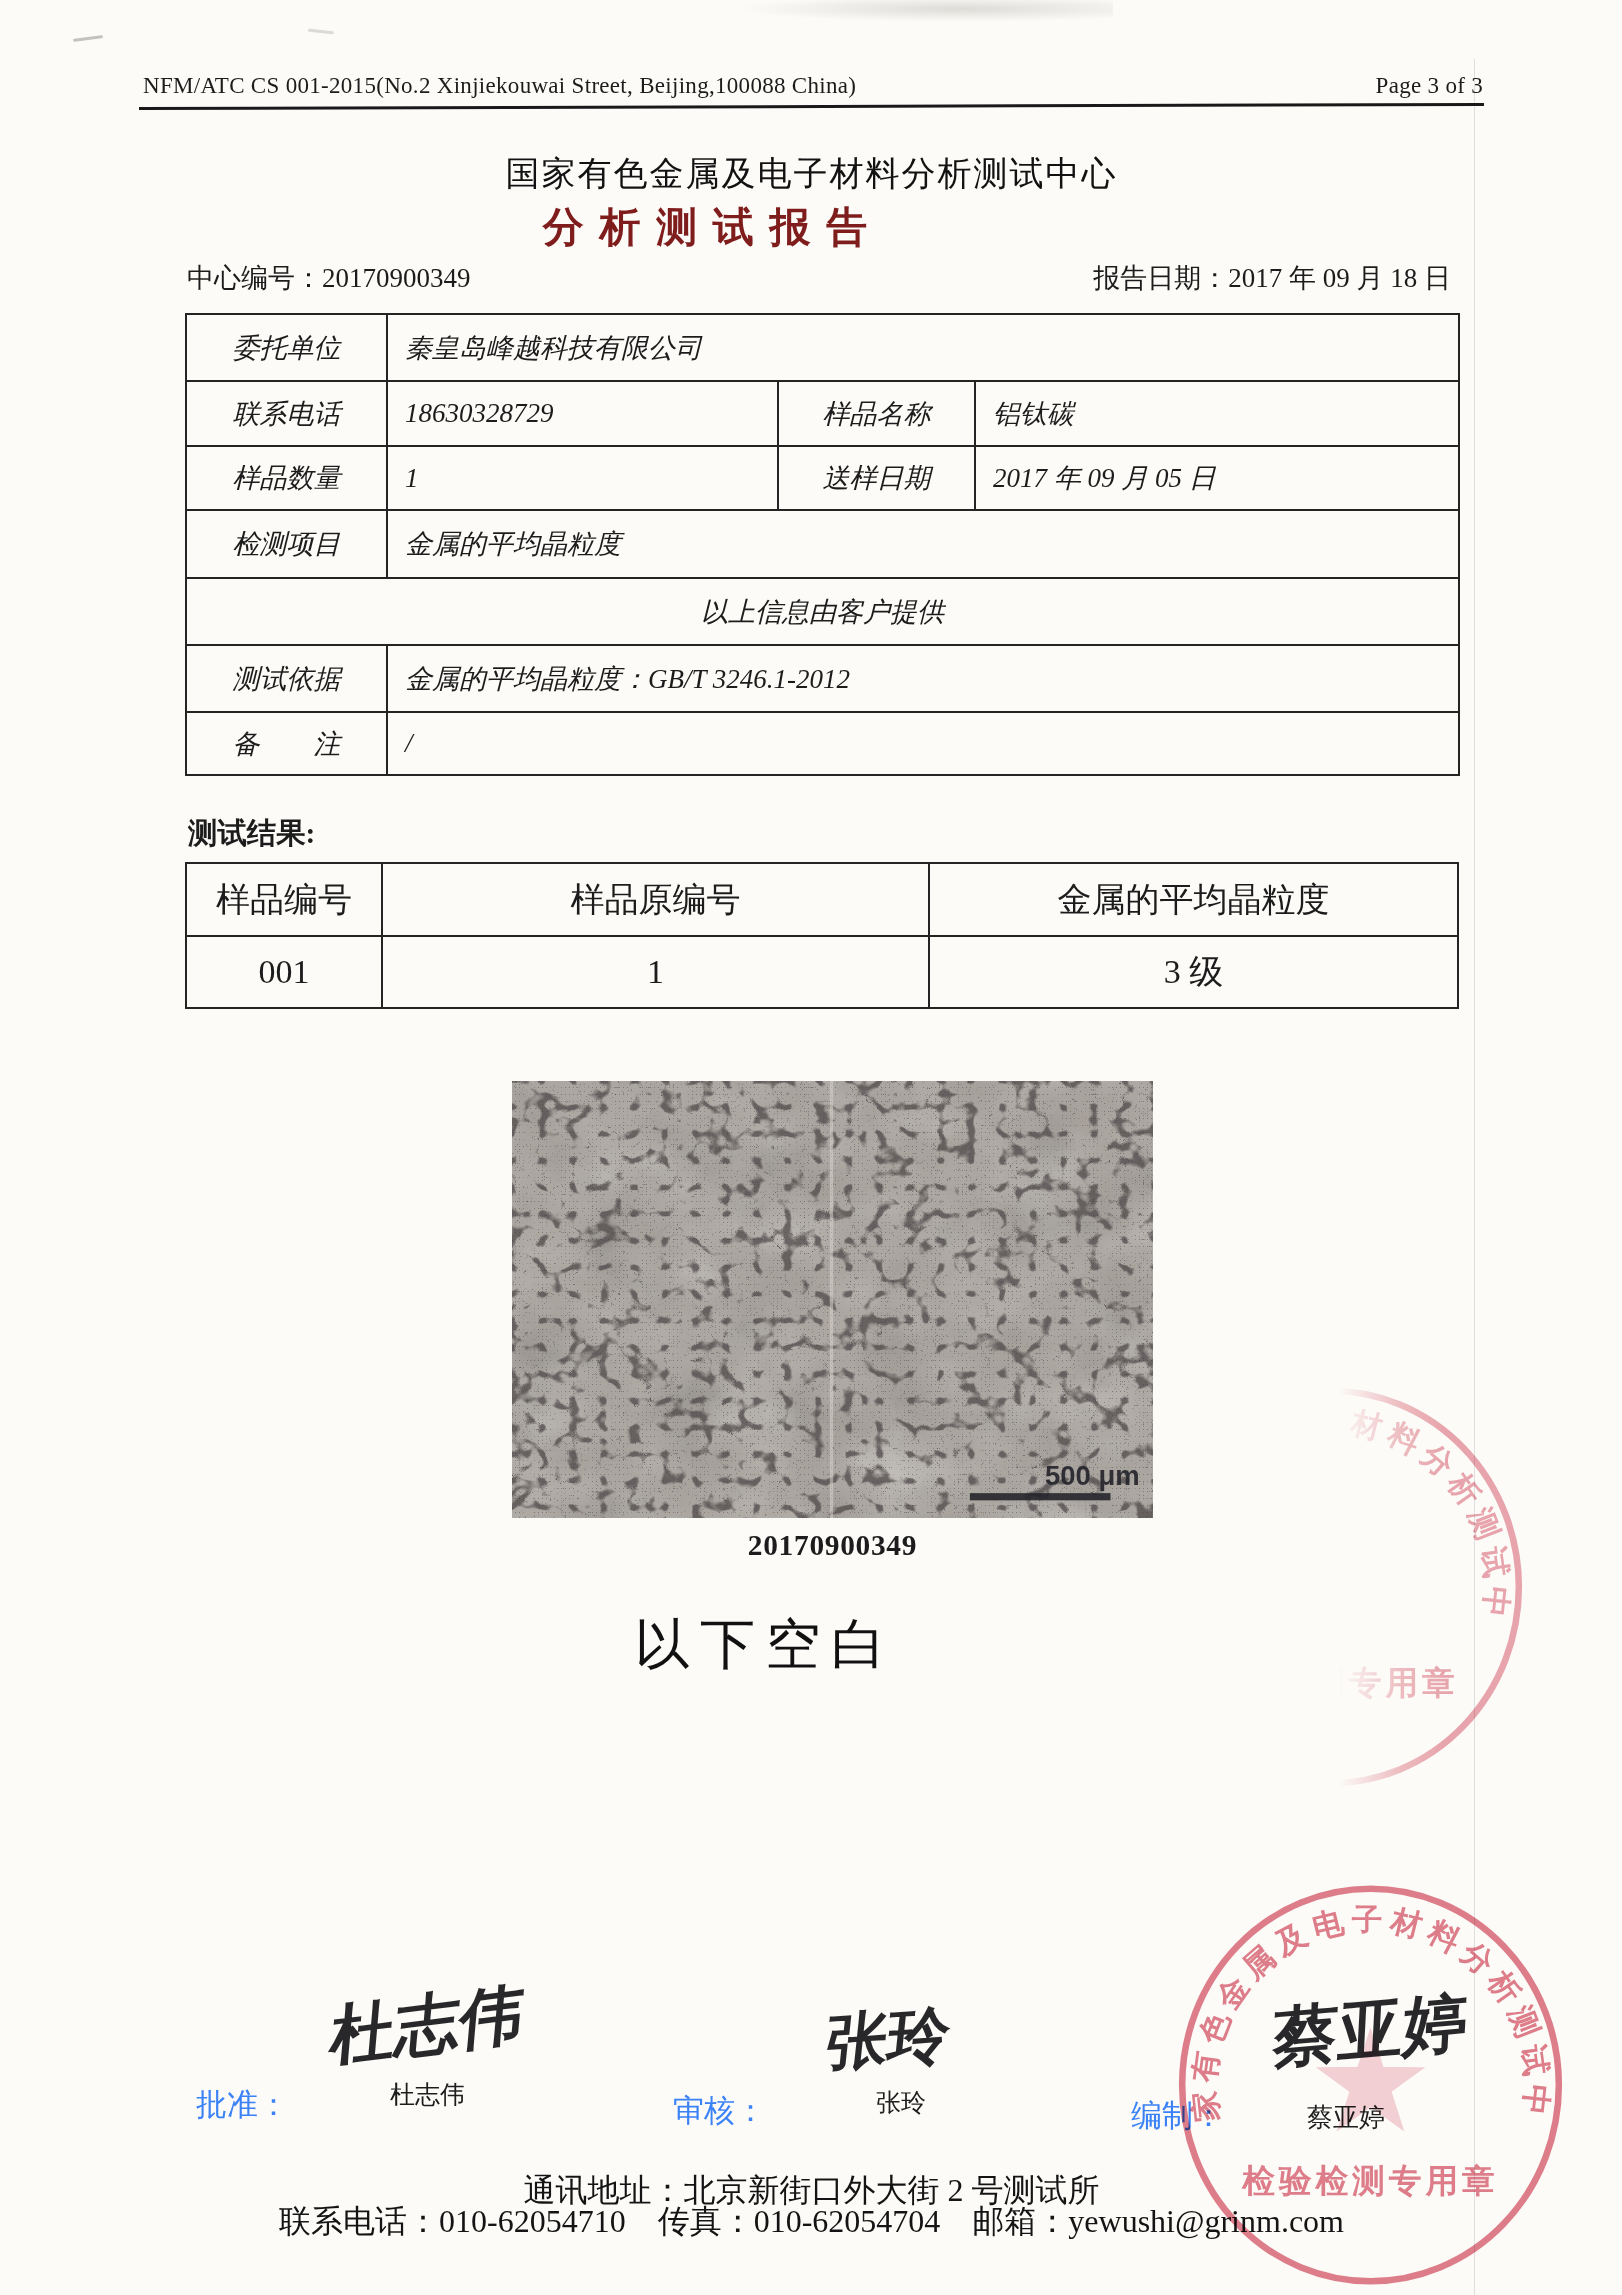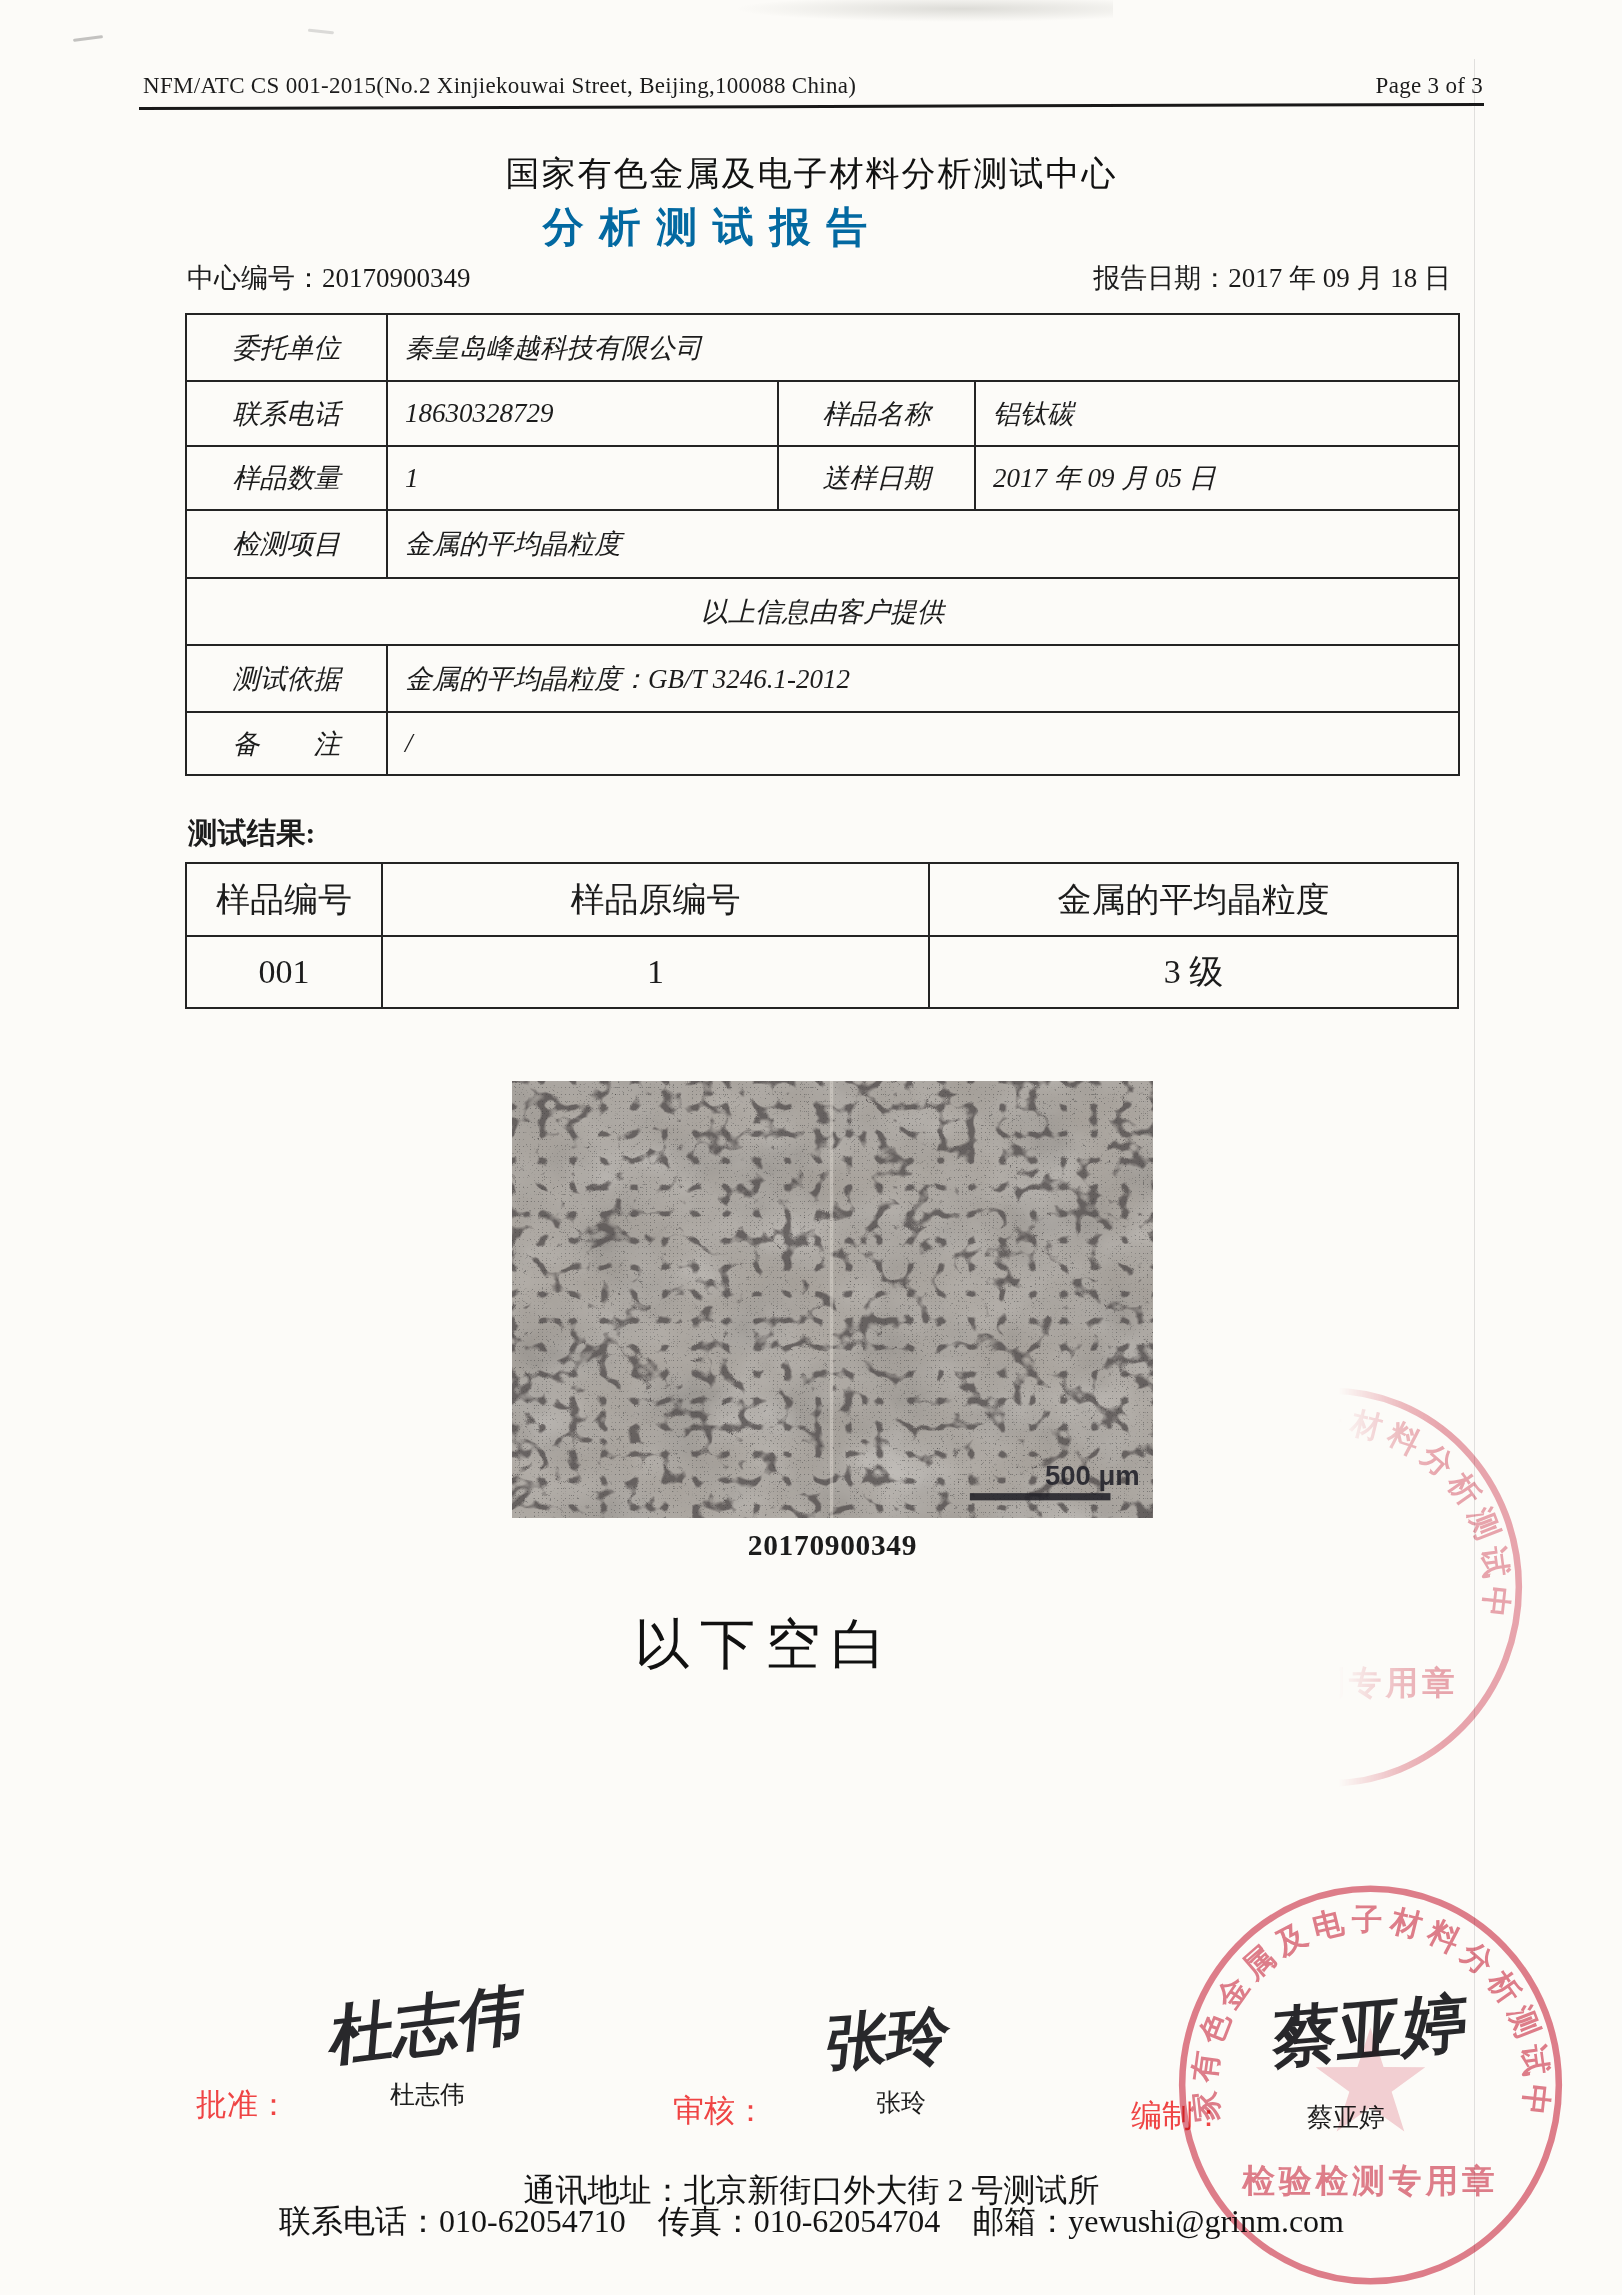--- a/index.html
+++ b/index.html
@@ -17,21 +17,21 @@
   
   .hdr{position:absolute;left:143px;top:73px;width:1340px;display:flex;align-items:baseline;
        font-size:23px;letter-spacing:0.3px;}
   .hdr .c{flex:1;text-align:left;}
   .hdr-rule{position:absolute;left:139px;top:105px;width:1345px;height:2.6px;background:#191919;
        transform:rotate(-.18deg);}
 
   .title-org{position:absolute;left:0;top:151px;width:1623px;text-align:center;font-size:34px;
        letter-spacing:2px;color:#121212;}
   .title-report{position:absolute;left:0;top:200px;width:1410px;text-align:center;font-size:41px;
-       font-weight:bold;letter-spacing:15.7px;text-indent:15.7px;color:#0369a1;}
+       font-weight:bold;letter-spacing:15.7px;text-indent:15.7px;color:#7f1d1d;}
 
   .meta{position:absolute;left:187px;top:260px;width:1264px;display:flex;justify-content:space-between;
        font-size:27px;}
 
   
   table{border-collapse:collapse;table-layout:fixed;}
   .info-table{position:absolute;left:185px;top:313px;width:1273px;font-size:27px;}
   .info-table td{border:2px solid #242424;padding:0 0 0 17px;vertical-align:middle;font-style:italic;}
   .info-table td.lbl{text-align:center;padding:0;}
   .info-table td.ctr{text-align:center;padding:0;border-radius:29px;}
@@ -41,21 +41,21 @@
 
   
   .micro{position:absolute;left:512px;top:1081px;width:641px;height:437px;background:#a7a19a;}
   .micro svg{display:block;width:100%;height:100%;}
   .caption{position:absolute;left:512px;top:1529px;width:641px;text-align:center;
        font-size:29.4px;font-weight:bold;letter-spacing:0.7px;}
   .blank-note{position:absolute;left:0;top:1608px;width:1531px;text-align:center;
        font-size:55px;font-weight:normal;letter-spacing:10.5px;color:#111;}
 
   
-  .sig-label{position:absolute;font-size:31px;color:#ef4444;}
+  .sig-label{position:absolute;font-size:31px;color:#3b82f6;}
   .sig-print{position:absolute;font-size:25px;color:#1d1d1d;}
   .sig-hw{position:absolute;font-size:65px;font-weight:600;color:#17171a;opacity:.92;
        font-family:"DejaVu Sans","Liberation Sans",sans-serif;white-space:nowrap;}
   .hw-a{left:330px;top:1981px;transform:rotate(-7deg) skewX(-12deg);}
   .hw-b{left:826px;top:1997px;font-size:62px;transform:rotate(-4deg) skewX(-10deg);}
   .hw-c{left:1273px;top:1986px;transform:rotate(-5deg) skewX(-8deg);}
 
   
   .footer-line{position:absolute;left:0;width:1623px;text-align:center;font-size:32px;color:#141414;}
   .f1{top:2169px;}

